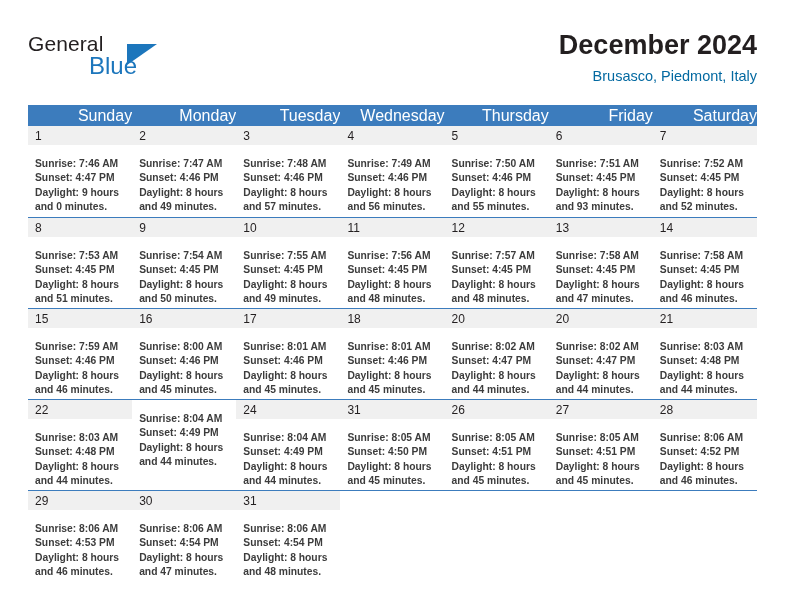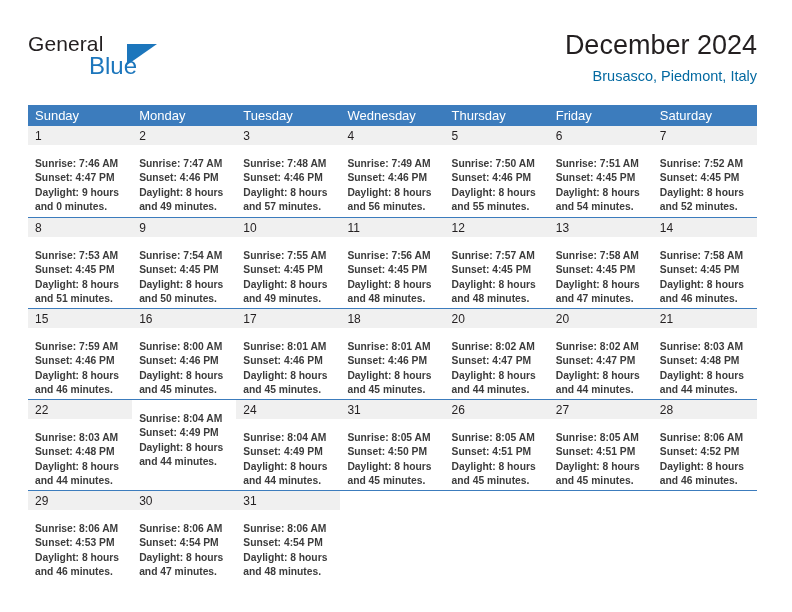--- a/index.html
+++ b/index.html
@@ -65,21 +65,21 @@
   }
 
   .title-block {
     position: absolute;
     right: 0;
     top: 0;
     text-align: right;
   }
   .cal-title {
     font-size: 27px;
-    font-weight: normal;
+    font-weight: bold;
     color: #231f20;
     line-height: 34px;
     white-space: nowrap;
   }
   .cal-subtitle {
     font-size: 14.5px;
     color: #0369a1;
     line-height: 22px;
     margin-top: 3px;
     white-space: nowrap;
@@ -96,24 +96,25 @@
   .weekday-row {
     display: flex;
     background: #3c7cbd;
     height: 21px;
   }
   .weekday {
     flex: 1 1 0;
     box-sizing: border-box;
     padding-left: 7px;
     color: #ffffff;
-    font-size: 13px;
+    font-size: 16px;
     line-height: 21px;
     white-space: nowrap;
     overflow: hidden;
+    text-align: right;
   }
 
   .week {
     display: flex;
     border-top: 1px solid #3c7cbd;
     height: 91px;
     box-sizing: border-box;
   }
   .week.first {
     border-top: none;
@@ -228,21 +229,21 @@
           <div class="line">Daylight: 8 hours</div>
           <div class="line">and 55 minutes.</div>
         </div>
       </div>
       <div class="daycell">
         <div class="dateband"><span class="daynum">6</span></div>
         <div class="details">
           <div class="line">Sunrise: 7:51 AM</div>
           <div class="line">Sunset: 4:45 PM</div>
           <div class="line">Daylight: 8 hours</div>
-          <div class="line">and 54 minutes.</div>
+          <div class="line">and 93 minutes.</div>
         </div>
       </div>
       <div class="daycell">
         <div class="dateband"><span class="daynum">7</span></div>
         <div class="details">
           <div class="line">Sunrise: 7:52 AM</div>
           <div class="line">Sunset: 4:45 PM</div>
           <div class="line">Daylight: 8 hours</div>
           <div class="line">and 52 minutes.</div>
         </div>

